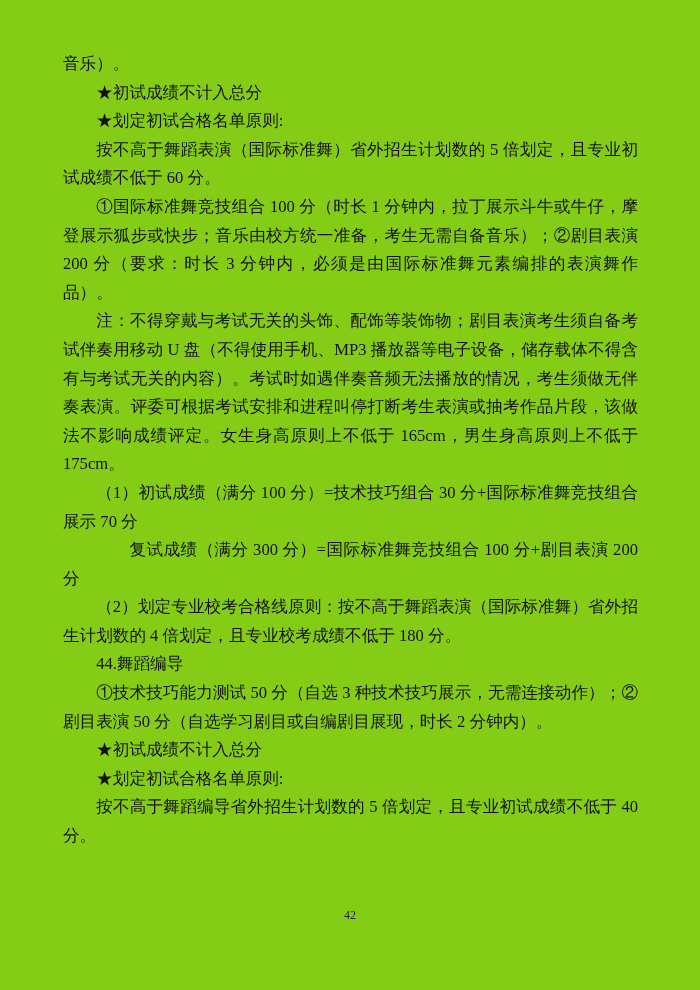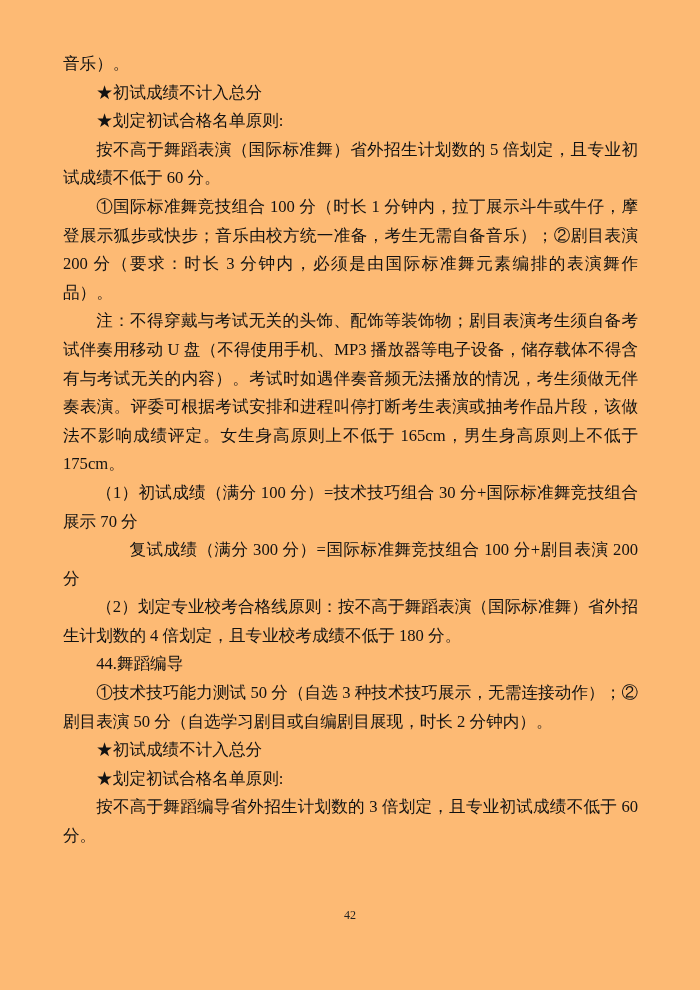--- a/index.html
+++ b/index.html
@@ -4,21 +4,21 @@
 <style>
   html, body {
     margin: 0;
     padding: 0;
     background: #ffffff;
   }
   .page {
     position: relative;
     width: 700px;
     height: 990px;
-    background: #fdba74;
+    background: #84cc16;
     color: #121212;
     font-family: "Liberation Serif", "DejaVu Serif", serif;
     overflow: hidden;
   }
   .content {
     position: absolute;
     left: 63px;
     top: 50px;
     width: 575px;
     font-size: 16.6px;
@@ -53,16 +53,16 @@
     <p class="indent">按不高于舞蹈表演（国际标准舞）省外招生计划数的 5 倍划定，且专业初试成绩不低于 60 分。</p>
     <p class="indent">①国际标准舞竞技组合 100 分（时长 1 分钟内，拉丁展示斗牛或牛仔，摩登展示狐步或快步；音乐由校方统一准备，考生无需自备音乐）；②剧目表演 200 分（要求：时长 3 分钟内，必须是由国际标准舞元素编排的表演舞作品）。</p>
     <p class="indent bold">注：不得穿戴与考试无关的头饰、配饰等装饰物；剧目表演考生须自备考试伴奏用移动 U 盘（不得使用手机、MP3 播放器等电子设备，储存载体不得含有与考试无关的内容）。考试时如遇伴奏音频无法播放的情况，考生须做无伴奏表演。评委可根据考试安排和进程叫停打断考生表演或抽考作品片段，该做法不影响成绩评定。女生身高原则上不低于 165cm，男生身高原则上不低于 175cm。</p>
     <p class="indent">（1）初试成绩（满分 100 分）=技术技巧组合 30 分+国际标准舞竞技组合展示 70 分</p>
     <p class="indent4">复试成绩（满分 300 分）=国际标准舞竞技组合 100 分+剧目表演 200 分</p>
     <p class="indent">（2）划定专业校考合格线原则：按不高于舞蹈表演（国际标准舞）省外招生计划数的 4 倍划定，且专业校考成绩不低于 180 分。</p>
     <p class="indent bold">44.舞蹈编导</p>
     <p class="indent">①技术技巧能力测试 50 分（自选 3 种技术技巧展示，无需连接动作）；②剧目表演 50 分（自选学习剧目或自编剧目展现，时长 2 分钟内）。</p>
     <p class="indent bold">★初试成绩不计入总分</p>
     <p class="indent bold">★划定初试合格名单原则:</p>
-    <p class="indent">按不高于舞蹈编导省外招生计划数的 3 倍划定，且专业初试成绩不低于 60 分。</p>
+    <p class="indent">按不高于舞蹈编导省外招生计划数的 5 倍划定，且专业初试成绩不低于 40 分。</p>
   </div>
   <div class="footer">42</div>
 </div>
 
 </body></html>

